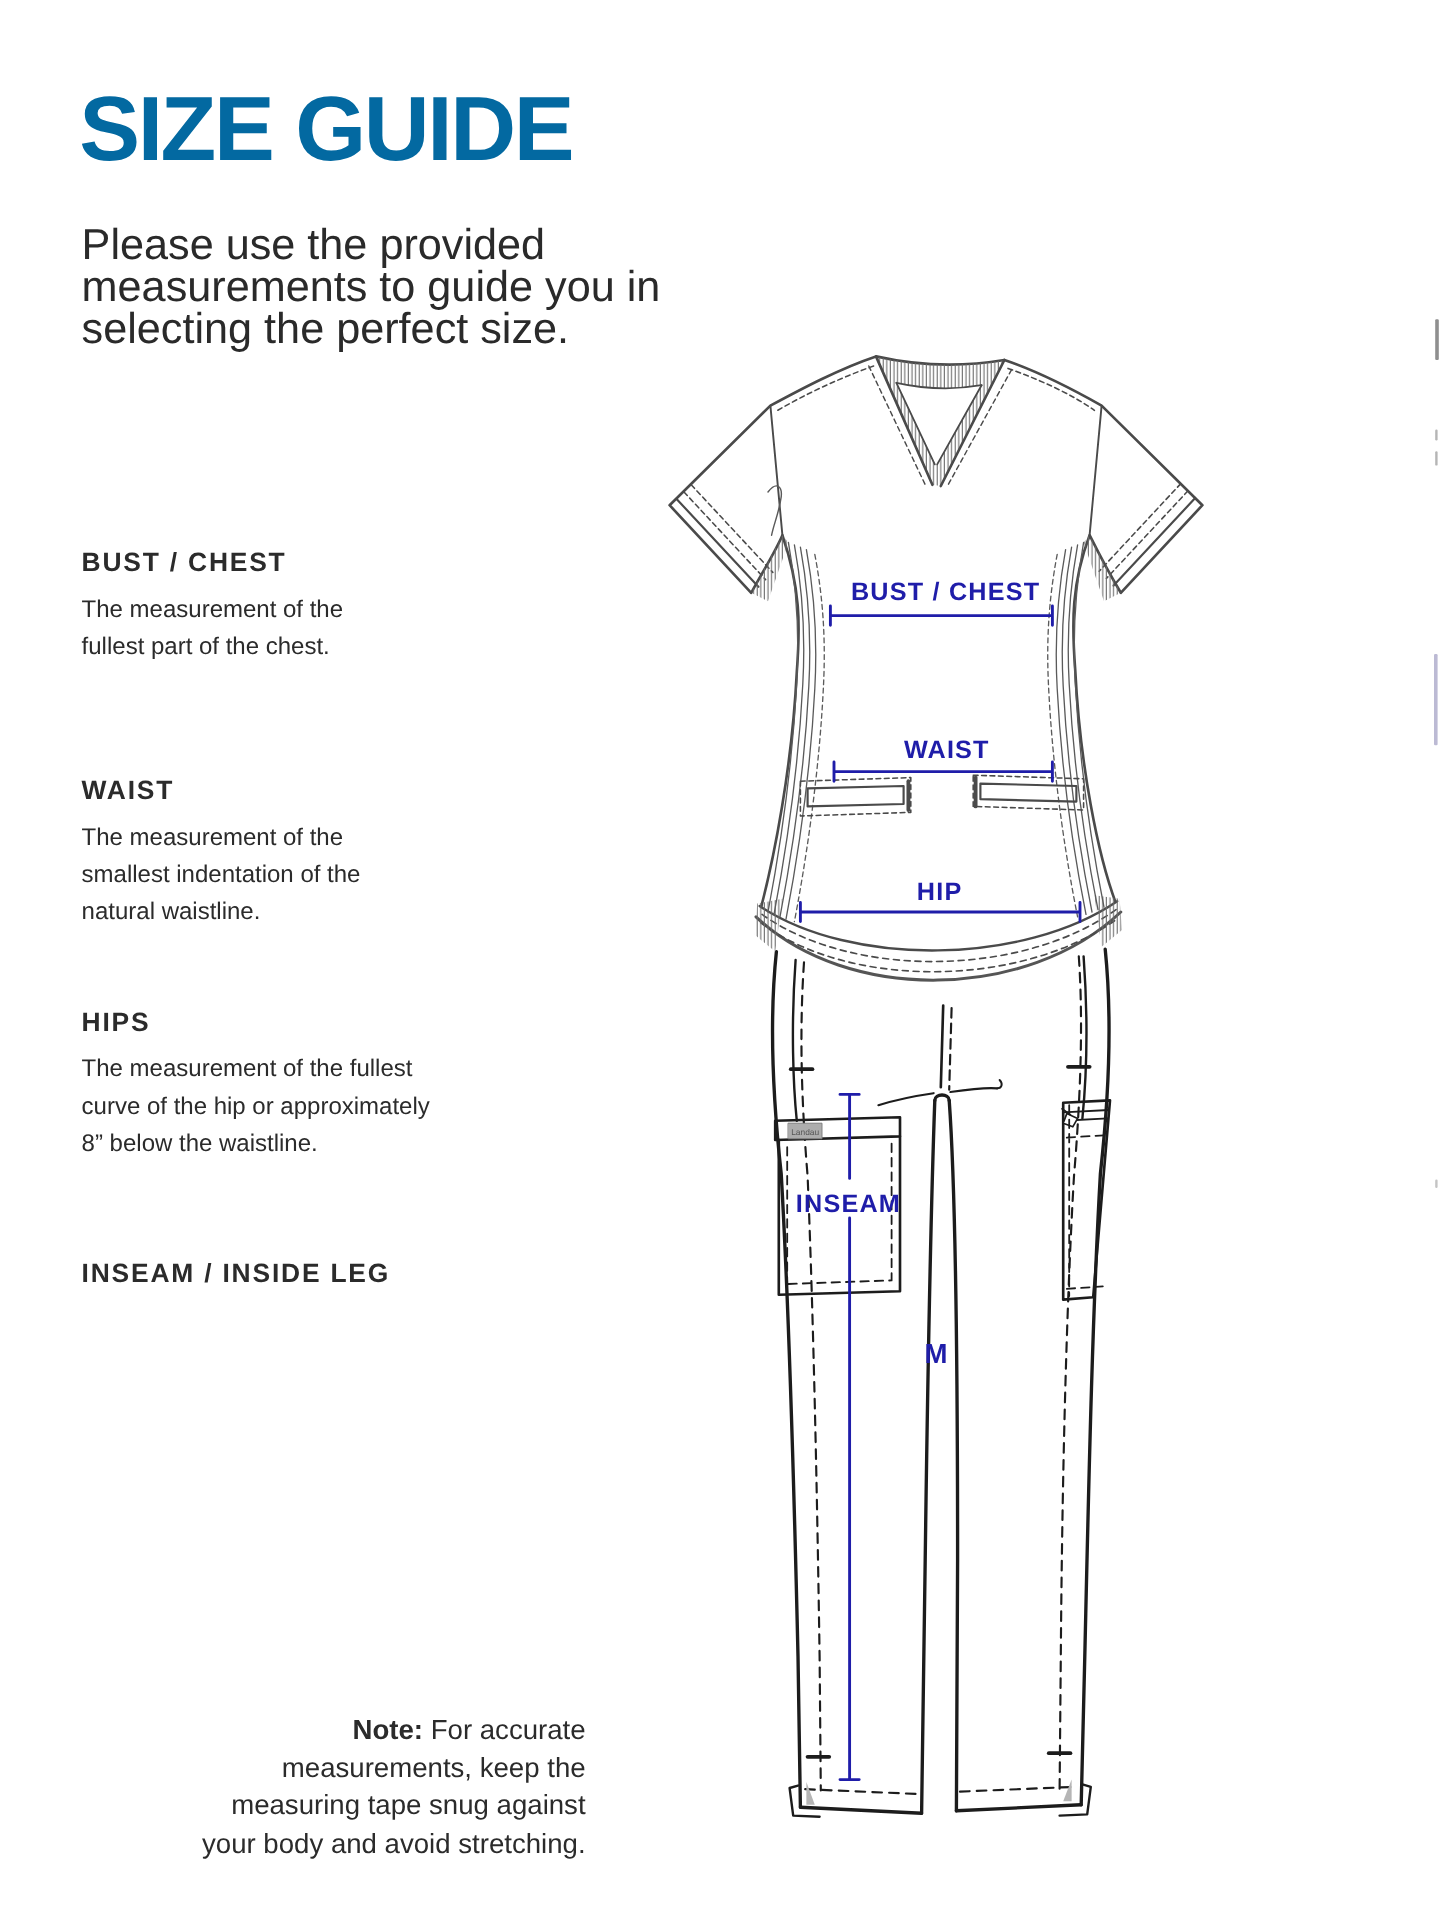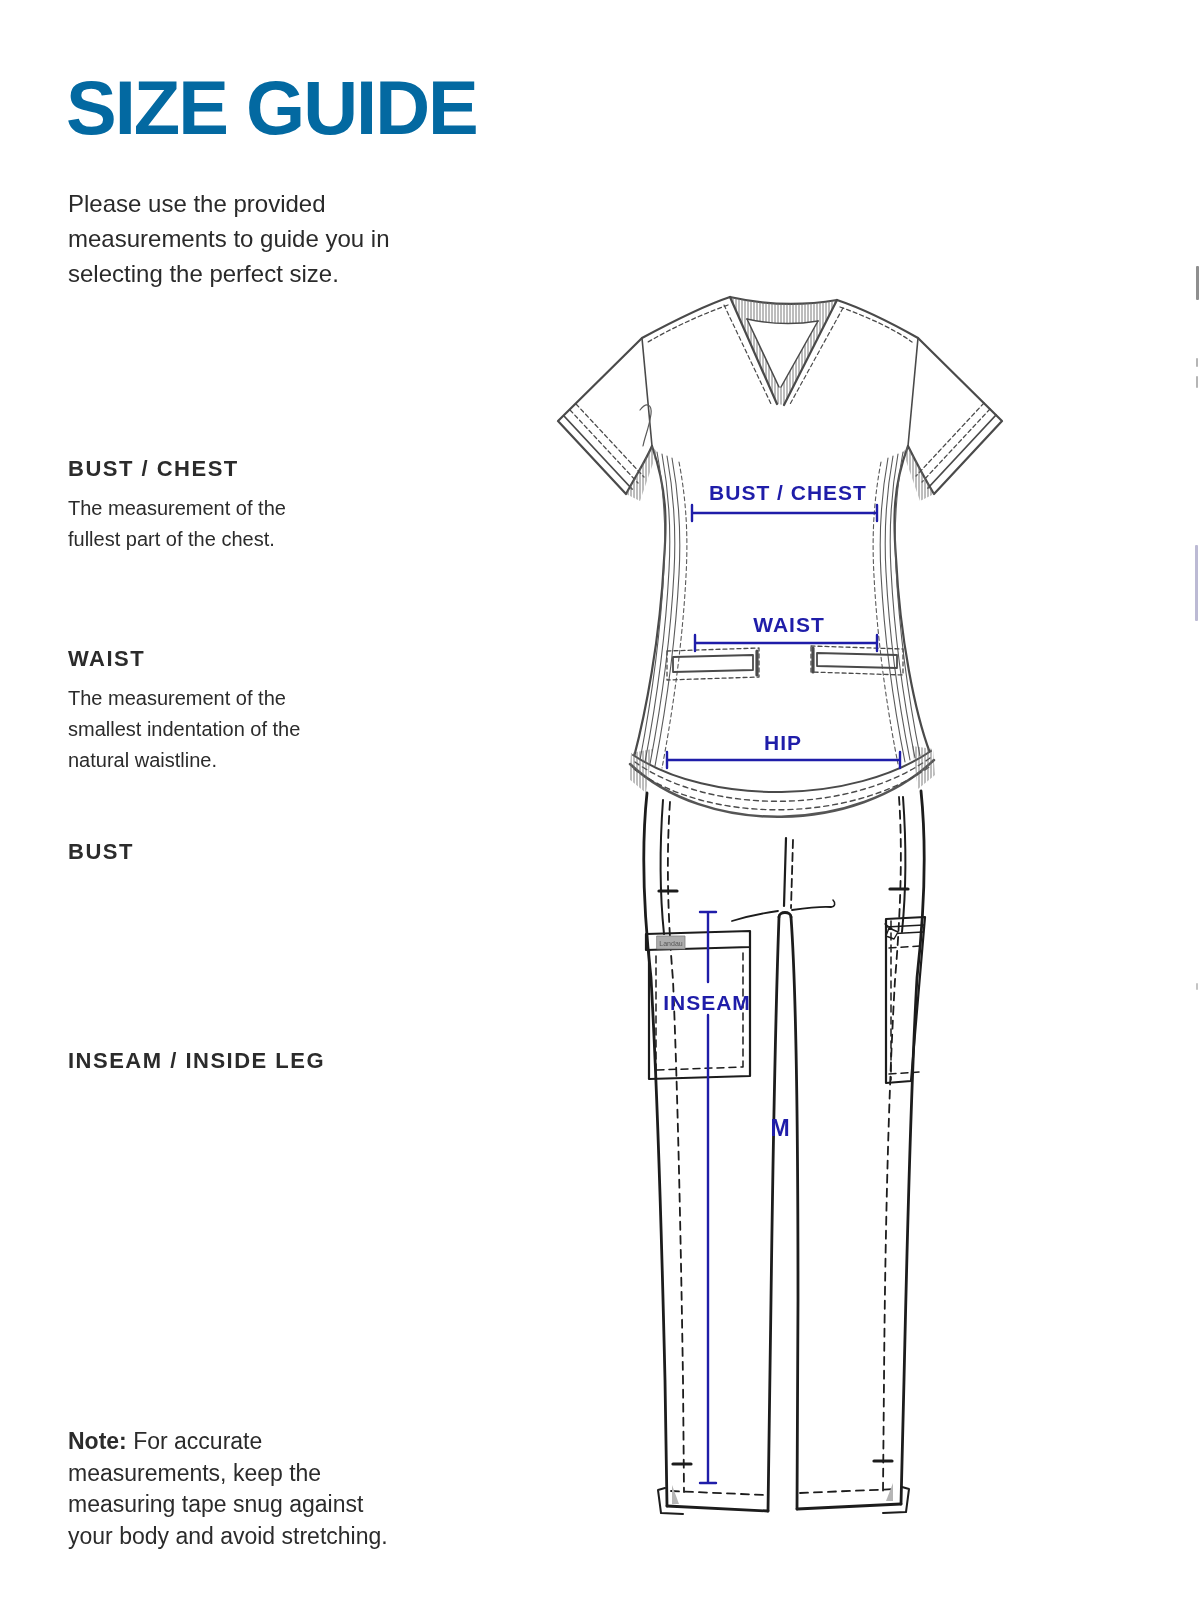--- a/index.html
+++ b/index.html
@@ -1,28 +1,28 @@
 <!DOCTYPE html>
 <html><head>
 <meta charset="utf-8">
 <style>
   html,body{margin:0;padding:0;background:#fff;}
   body{width:1200px;height:1600px;position:relative;overflow:hidden;
        font-family:"Liberation Sans",sans-serif;color:#2b2b2b;}
   .abs{position:absolute;}
   .title{left:66px;top:64px;font-size:76px;font-weight:700;letter-spacing:-2px;color:#0369a1;white-space:pre-line;}
-  .intro{left:68px;top:186px;font-size:24px;line-height:35px;color:#2a2a2a;white-space:pre-line;}
+  .intro{left:68px;top:186px;font-size:36px;line-height:35px;color:#2a2a2a;white-space:pre-line;}
   .section{left:68px;width:460px;}
   .sec-bust{top:456px;}
   .sec-waist{top:646px;}
   .sec-hips{top:839px;}
   .sec-inseam{top:1048px;}
   .section h3{margin:0;font-size:22px;font-weight:700;letter-spacing:1.5px;color:#2b2b2b;}
   .section p{margin:11px 0 0 0;font-size:20px;line-height:31px;color:#2b2b2b;white-space:pre-line;}
-  .note{left:68px;top:1403px;width:420px;font-size:23px;line-height:31.5px;color:#2b2b2b;}
+  .note{left:68px;top:1403px;width:420px;font-size:23px;line-height:31.5px;color:#2b2b2b;text-align:right;}
   .note b{font-weight:700;}
   .note span{white-space:pre-line;}
   .diagram{left:540px;top:282px;}
   svg text{font-family:"Liberation Sans",sans-serif;}
   .blue-label{font-size:21px;font-weight:700;letter-spacing:1px;fill:#1F1DA9;}
   .size-label{font-size:23px;font-weight:700;fill:#1F1DA9;}
   .tag-label{font-size:7px;fill:#565656;}
   .edge-artifact{position:absolute;border-radius:1px;}
   .ea1{left:1196px;top:266px;width:3px;height:34px;background:#8f8f8f;}
   .ea2{left:1196px;top:358px;width:2px;height:9px;background:#b5b5b5;}
@@ -43,21 +43,24 @@
   <p>The measurement of the
 fullest part of the chest.</p>
 </div>
 <div class="abs section sec-waist">
   <h3>WAIST</h3>
   <p>The measurement of the
 smallest indentation of the
 natural waistline.</p>
 </div>
 <div class="abs section sec-hips">
-  <h3>BUST</h3>
+  <h3>HIPS</h3>
+  <p>The measurement of the fullest
+curve of the hip or approximately
+8” below the waistline.</p>
 </div>
 <div class="abs section sec-inseam">
   <h3>INSEAM / INSIDE LEG</h3>
 </div>
 
 <p class="abs note"><b>Note:</b> <span>For accurate
 measurements, keep the
 measuring tape snug against
 your body and avoid stretching.</span></p>
 

